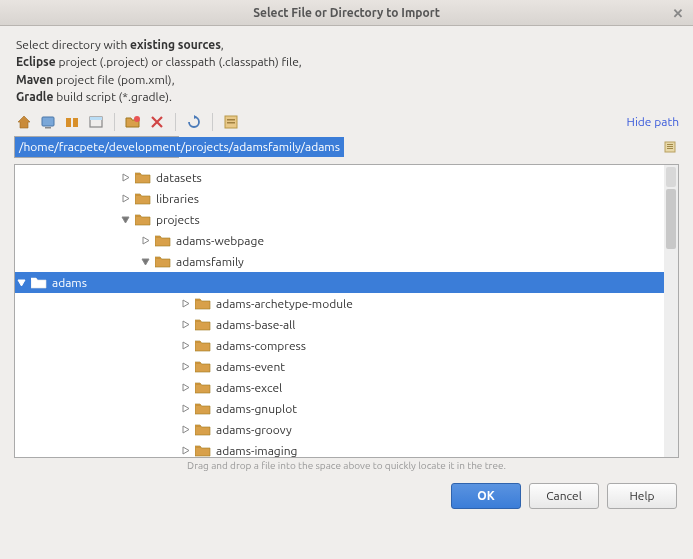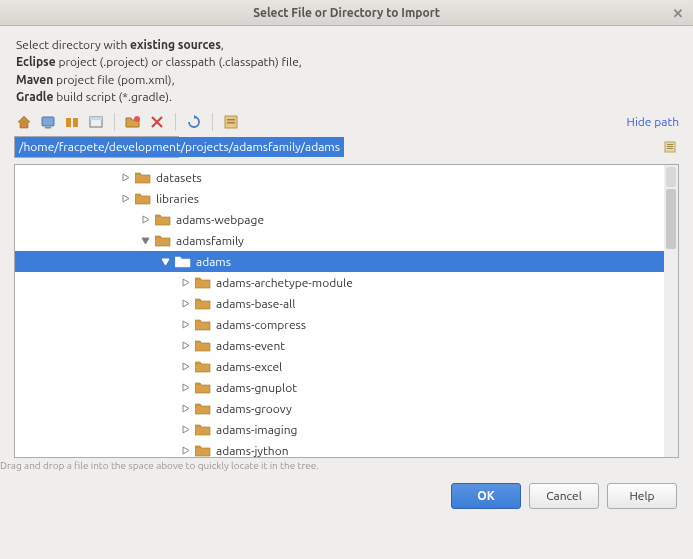--- a/index.html
+++ b/index.html
@@ -127,21 +127,21 @@
   }
   .row.sel .arrow { color: #fff; }
   .folder {
     width: 16px;
     height: 13px;
     margin-right: 5px;
     display: inline-block;
   }
   .label { color: #333; }
   .hint {
-    text-align: left;
+    text-align: center;
     color: #999;
     font-size: 10px;
     padding: 2px 0 0 0;
   }
   .buttons {
     display: flex;
     justify-content: flex-end;
     gap: 8px;
     padding: 12px 16px;
   }
@@ -269,20 +269,32 @@
           <svg width="9" height="9">
             <path d="M2 1 L8 4.5 L2 8 Z" fill="none" stroke="#888"></path>
           </svg>
         </span>
         <span class="folder"><svg width="16" height="13">
             <path d="M0 2 L5 2 L6.5 4 L15 4 L15 12 L0 12 Z" fill="#d8a04a" stroke="#a07820" stroke-width="0.6"></path>
             <path d="M0 2 L5 2 L6.5 4 L0 4 Z" fill="#c8923a"></path>
           </svg></span>
         <span class="label">libraries</span>
       </div>
+      <div class="row" style="padding-left: 104px;">
+        <span class="arrow">
+          <svg width="9" height="9">
+            <path d="M1 2 L8 2 L4.5 8 Z" fill="#777" stroke="#888"></path>
+          </svg>
+        </span>
+        <span class="folder"><svg width="16" height="13">
+            <path d="M0 2 L5 2 L6.5 4 L15 4 L15 12 L0 12 Z" fill="#d8a04a" stroke="#a07820" stroke-width="0.6"></path>
+            <path d="M0 2 L5 2 L6.5 4 L0 4 Z" fill="#c8923a"></path>
+          </svg></span>
+        <span class="label">projects</span>
+      </div>
       <div class="row" style="padding-left: 124px;">
         <span class="arrow">
           <svg width="9" height="9">
             <path d="M2 1 L8 4.5 L2 8 Z" fill="none" stroke="#888"></path>
           </svg>
         </span>
         <span class="folder"><svg width="16" height="13">
             <path d="M0 2 L5 2 L6.5 4 L15 4 L15 12 L0 12 Z" fill="#d8a04a" stroke="#a07820" stroke-width="0.6"></path>
             <path d="M0 2 L5 2 L6.5 4 L0 4 Z" fill="#c8923a"></path>
           </svg></span>
@@ -293,21 +305,21 @@
           <svg width="9" height="9">
             <path d="M1 2 L8 2 L4.5 8 Z" fill="#777" stroke="#888"></path>
           </svg>
         </span>
         <span class="folder"><svg width="16" height="13">
             <path d="M0 2 L5 2 L6.5 4 L15 4 L15 12 L0 12 Z" fill="#d8a04a" stroke="#a07820" stroke-width="0.6"></path>
             <path d="M0 2 L5 2 L6.5 4 L0 4 Z" fill="#c8923a"></path>
           </svg></span>
         <span class="label">adamsfamily</span>
       </div>
-      <div class="row sel" style="padding-left: 144px;">
+      <div class="row sel" style="">
         <span class="arrow">
           <svg width="9" height="9">
             <path d="M1 2 L8 2 L4.5 8 Z" fill="#fff" stroke="#fff"></path>
           </svg>
         </span>
         <span class="folder"><svg width="16" height="13">
             <path d="M0 2 L5 2 L6.5 4 L15 4 L15 12 L0 12 Z" fill="#fff" stroke="#e0e0e0" stroke-width="0.6"></path>
             <path d="M0 2 L5 2 L6.5 4 L0 4 Z" fill="#fff"></path>
           </svg></span>
         <span class="label">adams</span>

